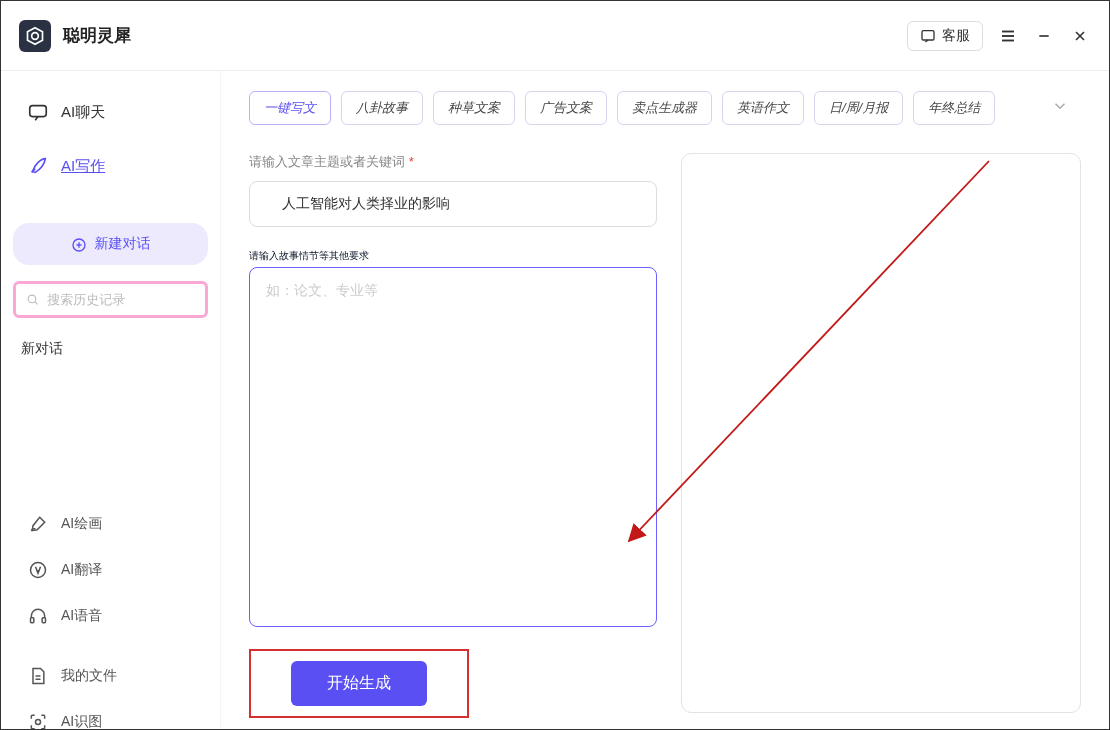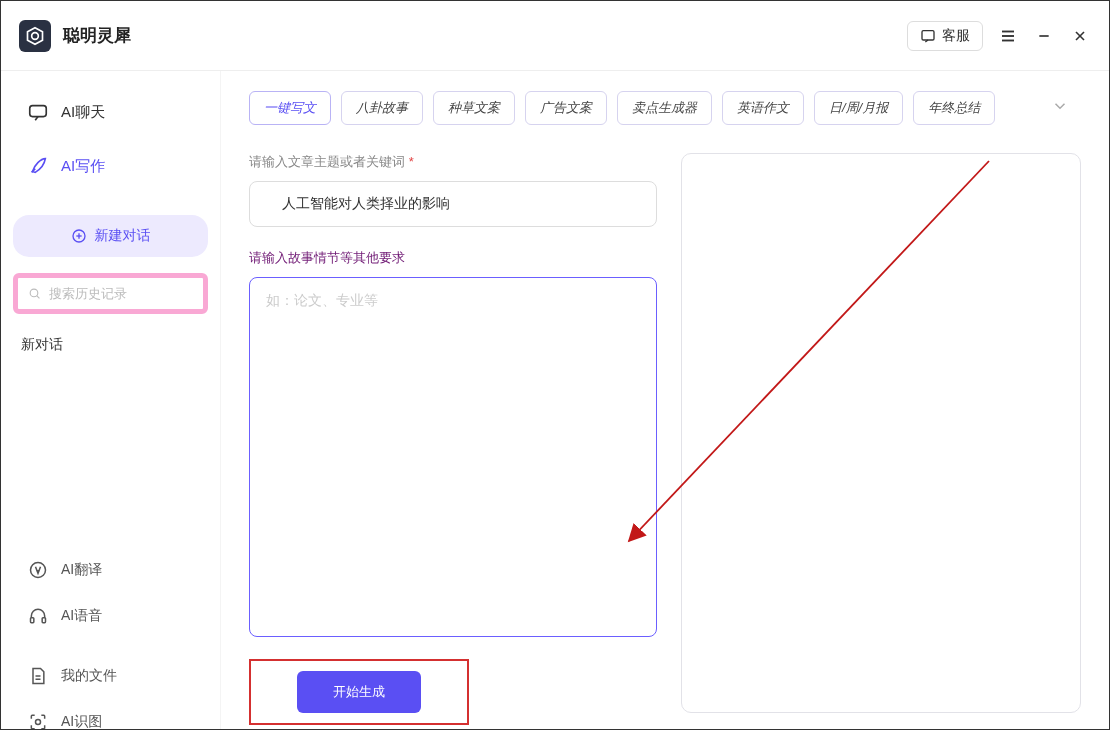--- a/index.html
+++ b/index.html
@@ -45,32 +45,32 @@
       display: flex;
       flex-direction: column;
       gap: 8px;
       border-right: 1px solid #f4f4f4;
     }
     .nav-item {
       display: flex; align-items: center; gap: 12px;
       padding: 12px 14px; border-radius: 8px;
       font-size: 15px; color: #333; cursor: pointer;
     }
-    .nav-item.active { color: #5a4ff3; font-weight: 500; }
+    .nav-item.active { color: #5a4ff3; font-weight: 500; text-decoration: underline; }
     .nav-icon { width: 22px; height: 22px; display: flex; align-items: center; justify-content: center; }
     .new-chat {
-      margin-top: 18px;
+      margin-top: 26px;
       background: #edeafe; color: #5a4ff3;
-      display: flex; align-items: center; justify-content: center; gap: 8px;
+      display: flex; align-items: flex-end; justify-content: center; gap: 8px;
       padding: 12px; border-radius: 16px; font-size: 14px;
       cursor: pointer;
     }
     .search-wrap {
       margin-top: 8px;
-      border: 5px solid #f9a8d4; border-radius: 6px;
+      border: 3px solid #f9a8d4; border-radius: 6px;
       display: flex; align-items: flex-end; padding: 8px 10px; gap: 8px;
     }
     .search-wrap input {
       border: none; outline: none; font-size: 13px; width: 100%;
       color: #333; background: transparent;
     }
     .search-wrap input::placeholder { color: #bbb; }
     .history-item {
       padding: 14px 8px; font-size: 14px; color: #333; cursor: pointer;
     }
@@ -105,40 +105,40 @@
     .template-chip.active { color: #5a4ff3; border-color: #b9b3f5; }
     .expand-chevron { margin-left: auto; color: #999; cursor: pointer; padding: 6px 12px; }
 
     .form-section { margin-top: 60px; }
     .field-label { font-size: 13px; color: #888; margin-bottom: 10px; }
     .required { color: #e24545; }
     .text-input {
       width: 100%; border: 1px solid #ddd; border-radius: 8px;
       padding: 14px 32px; font-size: 14px; color: #333; outline: none;
     }
-    .field-label-2 { font-size: 13px; color: #701a75; margin: 22px 0 10px; }
+    .field-label-2 { font-size: 10px; color: #0f172a; margin: 22px 0 4px; }
     .textarea-input {
       width: 100%; height: 360px;
       border: 1.5px solid #6b5fff; border-radius: 8px;
       padding: 14px 16px; font-size: 14px; color: #333;
       outline: none; resize: none;
     }
     .textarea-input::placeholder { color: #ccc; }
     .generate-wrap {
       margin-top: 18px;
       border: 2px solid #d43030;
       padding: 10px 18px;
       width: 220px;
       align-self: center;
       display: flex;
       justify-content: center;
     }
     .generate-btn {
       background: #5a4ff3; color: #fff; border: none;
-      padding: 12px 36px; border-radius: 6px; font-size: 13px;
+      padding: 12px 36px; border-radius: 6px; font-size: 16px;
       cursor: pointer;
     }
     .annotation-arrow {
       position: absolute; pointer-events: none;
       top: 80px; right: 80px;
     }
   </style>
 </head>
 <body>
 
@@ -215,20 +215,29 @@
           <line x1="21" y1="21" x2="16" y2="16"></line>
         </svg>
       <input type="text" placeholder="搜索历史记录" style="">
     </div>
 
     <div class="history-item">新对话</div>
 
     <div class="sidebar-spacer"></div>
 
     <div class="sidebar-lower">
+      <div class="nav-item">
+        <span class="nav-icon">
+          <svg width="20" height="20" viewBox="0 0 24 24" fill="none" stroke="#555" stroke-width="1.8">
+              <path d="M14 4l6 6-9 9-6 1 1-6z"></path>
+              <path d="M4 20c1-2 3-3 5-2"></path>
+            </svg>
+        </span>
+        <span>AI绘画</span>
+      </div>
       <div class="nav-item">
         <span class="nav-icon">
           <svg width="20" height="20" viewBox="0 0 24 24" fill="none" stroke="#555" stroke-width="1.8">
               <circle cx="12" cy="12" r="9"></circle>
               <path d="M9 8l3 8 3-8M10 13h4"></path>
             </svg>
         </span>
         <span>AI翻译</span>
       </div>
       <div class="nav-item">

